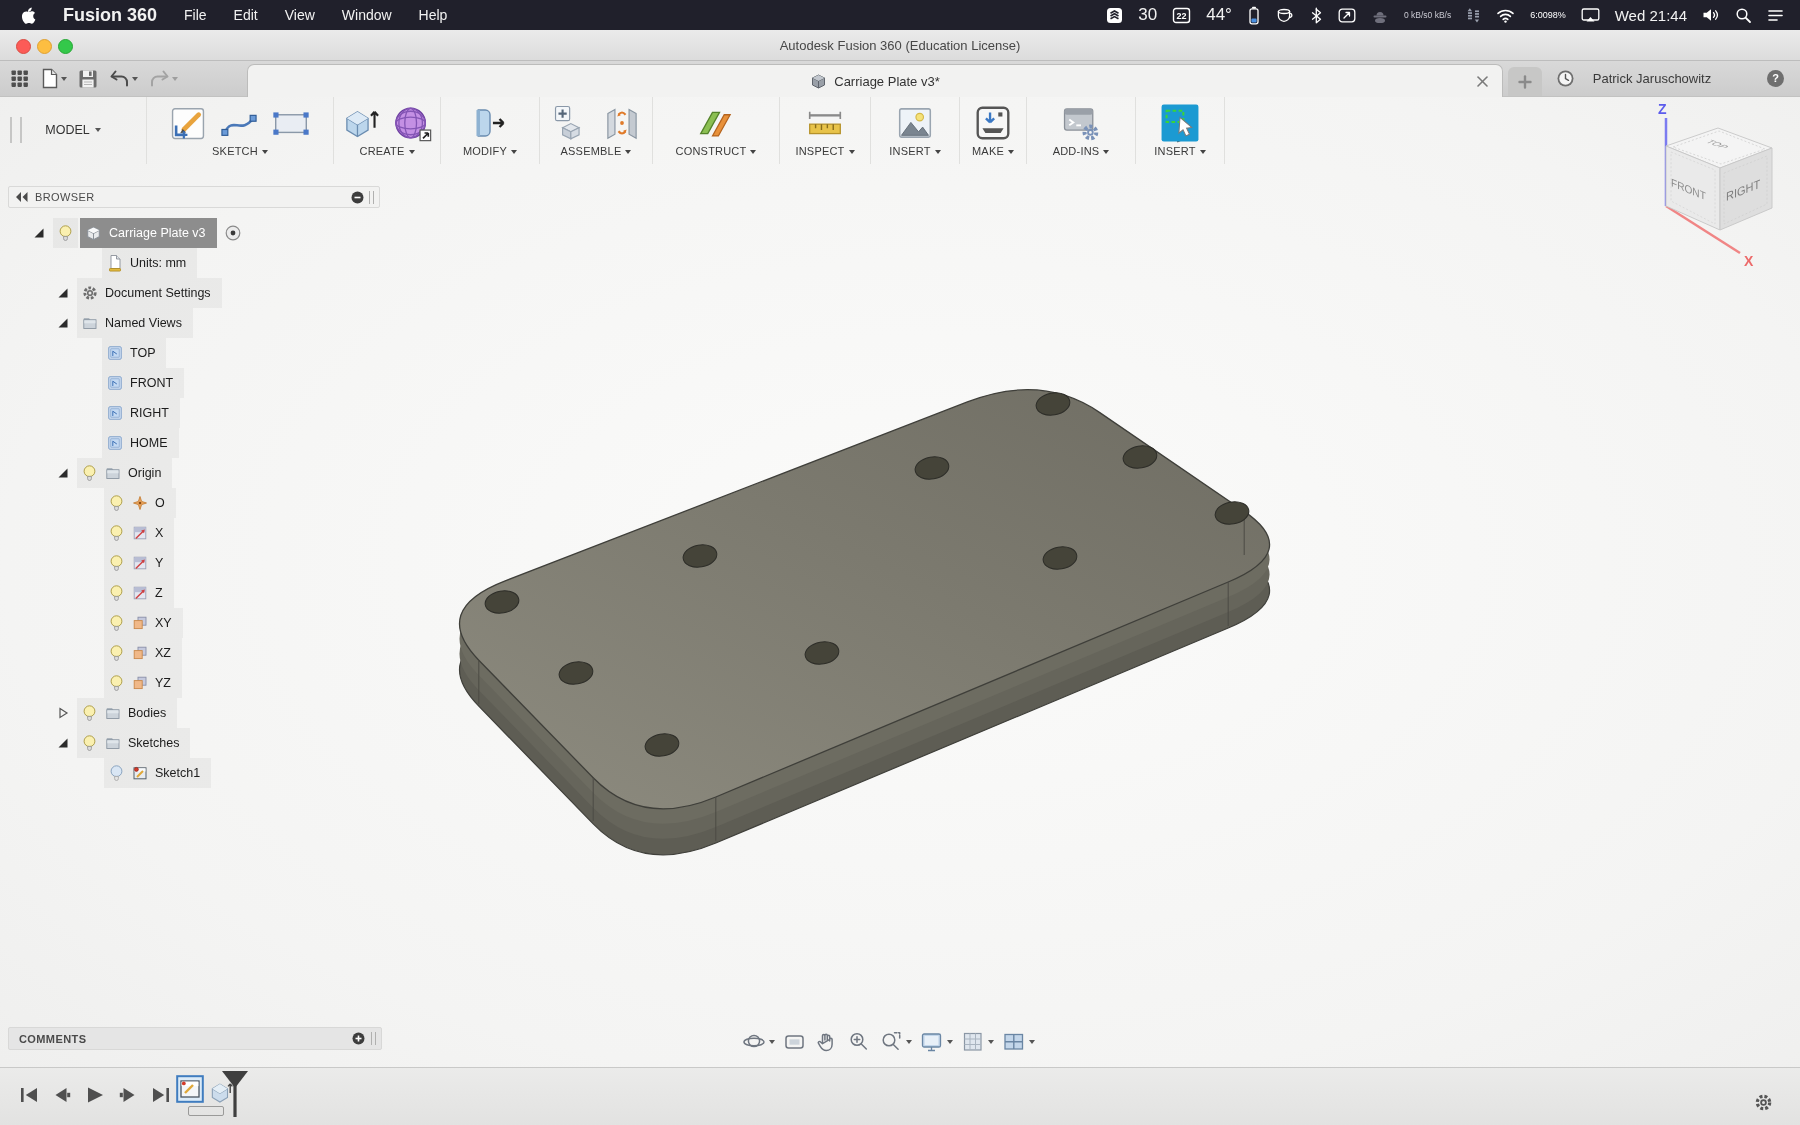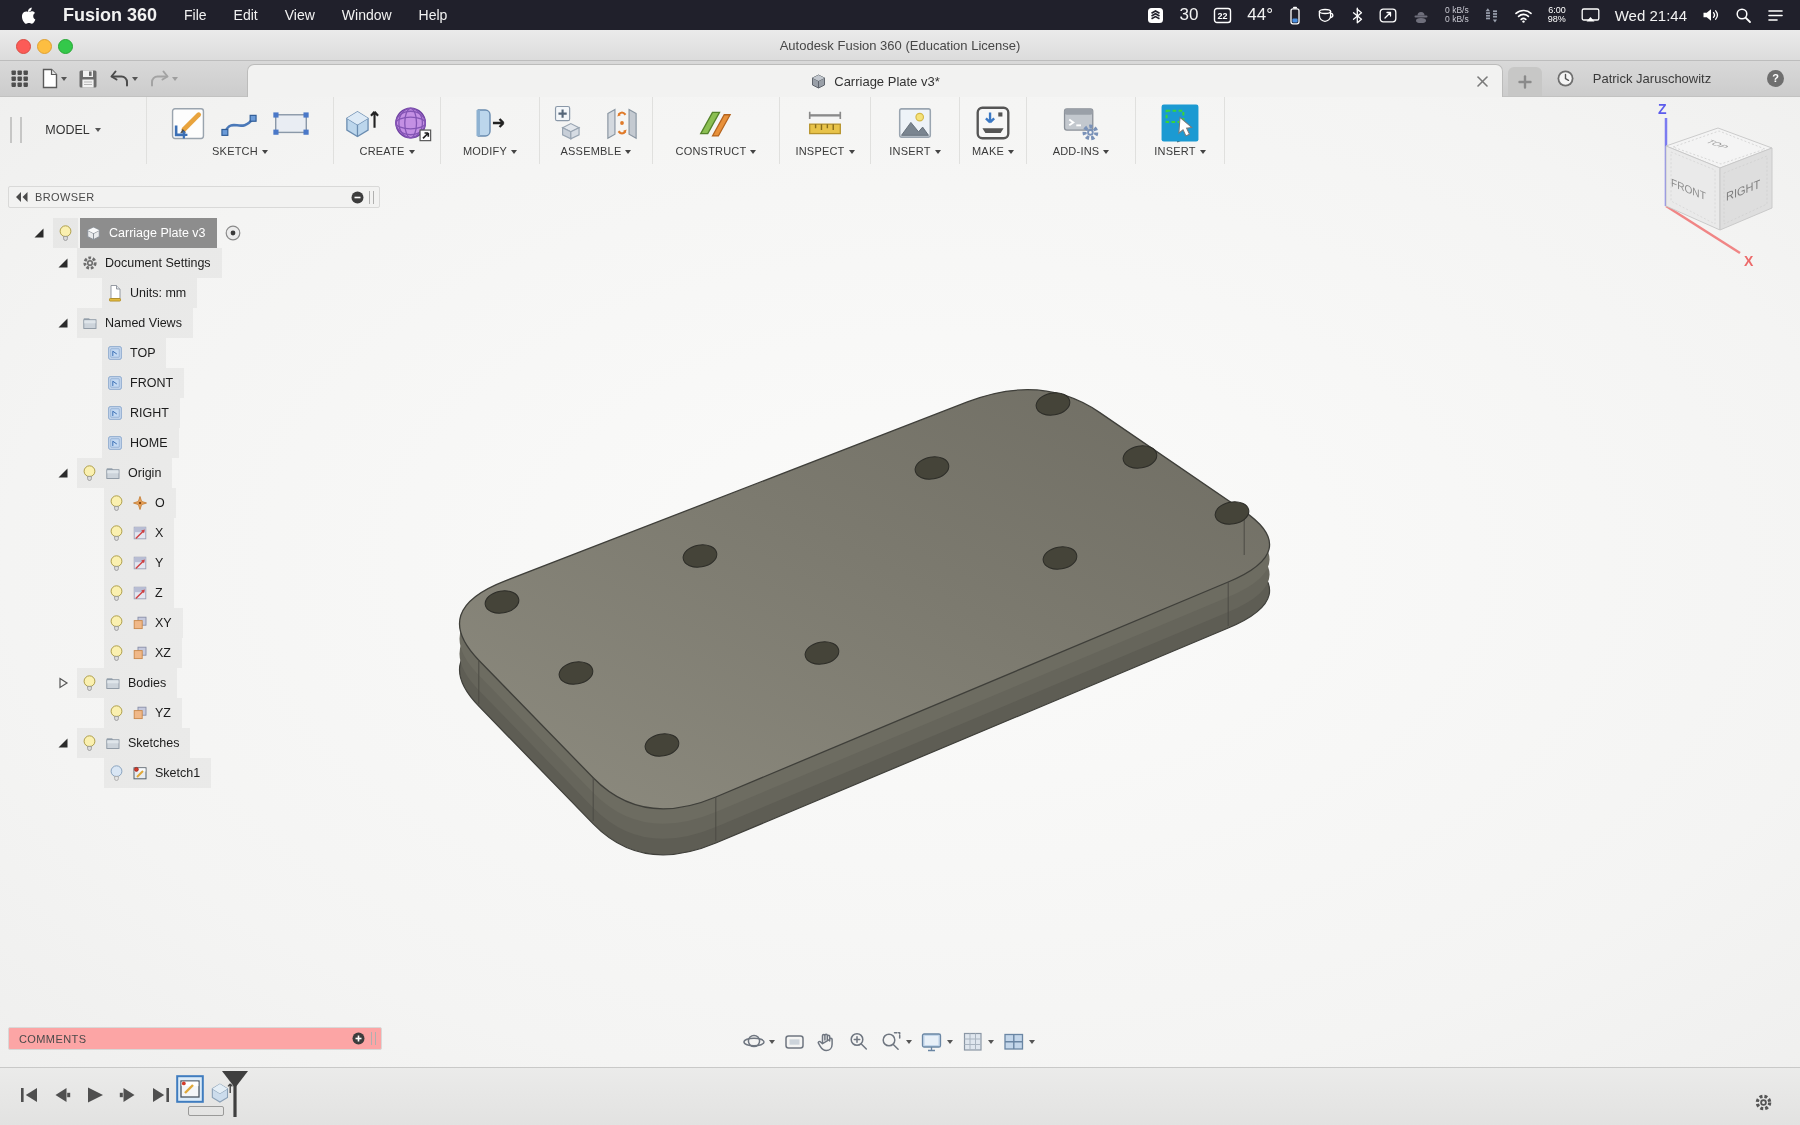--- a/index.html
+++ b/index.html
@@ -8,21 +8,21 @@
   svg{display:block}
 
   
   #menubar{position:absolute;left:0;top:0;width:1800px;height:30px;background:#20202b;
            display:flex;align-items:center;color:#f2f2f2;font-size:14px;z-index:40;}
   #menubar .left{display:flex;align-items:center;gap:27px;padding-left:20px;}
   #menubar .appname{font-weight:bold;font-size:18px;}
   #menubar .menu-item{cursor:default;}
   #menubar .right{margin-left:auto;display:flex;align-items:center;gap:15px;padding-right:16px;}
   .st-item{display:flex;align-items:center;gap:4px;}
-  .st-stack{display:flex;flex-direction:column;align-items:flex-end;font-size:8.5px;line-height:9px;color:#c9c9d2;}
+  .st-stack{display:flex;flex-direction:row;align-items:flex-end;font-size:8.5px;line-height:9px;color:#c9c9d2;}
   .st-stack.bright{color:#fff;font-size:9px;}
   .st-text{font-size:17px;color:#f2f2f2;}
   .st-text.big{font-size:15px;}
 
   
   #titlebar{position:absolute;left:0;top:30px;width:1800px;height:30px;
             background:linear-gradient(#ebebeb,#dcdcdc);border-bottom:1px solid #bdbdbd;z-index:30;}
   .tlight{position:absolute;top:9px;width:13px;height:13px;border-radius:50%;}
   #titlebar .title{position:absolute;left:0;right:0;top:0;height:30px;display:flex;align-items:center;justify-content:center;
                    font-size:13px;color:#474747;}
@@ -75,22 +75,22 @@
   .pill{display:flex;align-items:center;gap:6px;height:30px;padding:0 11px 0 4px;border-radius:0;
         background:rgba(0,0,0,0.045);}
   .pill.bulb-only{padding:0 4px;}
   .pill.sel{background:#8d8d8d;color:#fff;margin-left:2px;}
   .trow .lbl{font-size:12.5px;color:#1c1c1c;white-space:nowrap;}
   .pill.sel .lbl{color:#fff;}
   .expander{margin-right:7px;display:flex;}
   .radio{margin-left:7px;display:flex;}
 
   
-  #comments{position:absolute;left:8px;top:1027px;width:372px;height:21px;background:#fca5a5;
-            border:1px solid #d8d8d7;border-radius:2px;display:flex;align-items:center;z-index:6;}
+  #comments{position:absolute;left:8px;top:1027px;width:372px;height:21px;background:#e5e5e5;
+            border:1px solid #d8d8d7;border-radius:2px;display:flex;align-items:center;z-index:6;font-weight:bold;}
   #comments .c-title{margin-left:10px;font-size:11px;color:#4a4a4a;letter-spacing:.4px;}
   #comments .c-right{margin-left:auto;display:flex;align-items:center;gap:6px;padding-right:5px;}
 
   
   #navbar{position:absolute;left:742px;top:1029px;height:26px;display:flex;align-items:center;gap:8px;z-index:6;}
   .nv-item{display:flex;align-items:center;gap:3px;}
 
   
   #timeline{position:absolute;left:0;bottom:0;width:1800px;height:57px;
             background:linear-gradient(#ebebea,#e2e2e1);border-top:1px solid #c9c9c8;z-index:10;}
@@ -675,48 +675,48 @@
           </span>
           <span class="lbl">Carriage Plate v3</span>
         </span>
         <span class="radio">
           <svg width="18" height="18" viewBox="0 0 18 18" xmlns="http://www.w3.org/2000/svg">
             <circle cx="9" cy="9" r="6.8" fill="#ececec" stroke="#8a8a8a" stroke-width="1.2"></circle>
             <circle cx="9" cy="9" r="2.4" fill="#3a3a3a"></circle>
           </svg>
         </span>
       </div>
+      <div class="trow" style="padding-left: 94px;">
+        <span class="pill">
+          <span style="display: flex;">
+            <svg width="18" height="18" viewBox="0 0 18 18" xmlns="http://www.w3.org/2000/svg">
+              <path d="M5 1.5h5.5L14 5v9.5H5z" fill="#fff" stroke="#8a9098" stroke-width="0.9"></path>
+              <path d="M10.5 1.5V5H14" fill="#e0e4e8" stroke="#8a9098" stroke-width="0.9"></path>
+              <rect x="3.5" y="14.5" width="11" height="2.6" rx="0.6" fill="#e0b83e" stroke="#b08a20" stroke-width="0.8"></rect>
+            </svg>
+          </span>
+          <span class="lbl">Units: mm</span>
+        </span>
+      </div>
       <div class="trow" style="padding-left: 48px;">
         <span class="expander">
           <svg width="14" height="14" viewBox="0 0 14 14" xmlns="http://www.w3.org/2000/svg">
             <path d="M2.5 11.5h9v-9z" fill="#2b2b2b"></path>
           </svg>
         </span>
         <span class="pill">
           <span style="display: flex;">
             <svg width="18" height="18" viewBox="0 0 18 18" xmlns="http://www.w3.org/2000/svg">
               <circle cx="9" cy="9" r="5.2" fill="none" stroke="#6e6e6e" stroke-width="2.8" stroke-dasharray="2.7 1.75"></circle>
               <circle cx="9" cy="9" r="2.3" fill="none" stroke="#6e6e6e" stroke-width="1.6"></circle>
             </svg>
           </span>
           <span class="lbl">Document Settings</span>
         </span>
       </div>
-      <div class="trow" style="padding-left: 94px;">
-        <span class="pill">
-          <span style="display: flex;">
-            <svg width="18" height="18" viewBox="0 0 18 18" xmlns="http://www.w3.org/2000/svg">
-              <path d="M5 1.5h5.5L14 5v9.5H5z" fill="#fff" stroke="#8a9098" stroke-width="0.9"></path>
-              <path d="M10.5 1.5V5H14" fill="#e0e4e8" stroke="#8a9098" stroke-width="0.9"></path>
-              <rect x="3.5" y="14.5" width="11" height="2.6" rx="0.6" fill="#e0b83e" stroke="#b08a20" stroke-width="0.8"></rect>
-            </svg>
-          </span>
-          <span class="lbl">Units: mm</span>
-        </span>
-      </div>
       <div class="trow" style="padding-left: 48px;">
         <span class="expander">
           <svg width="14" height="14" viewBox="0 0 14 14" xmlns="http://www.w3.org/2000/svg">
             <path d="M2.5 11.5h9v-9z" fill="#2b2b2b"></path>
           </svg>
         </span>
         <span class="pill">
           <span style="display: flex;">
             <svg width="18" height="18" viewBox="0 0 18 18" xmlns="http://www.w3.org/2000/svg">
               <path d="M2.8 6V4.2h5.2L9.5 5.8H15V6z" fill="#9aa5b0"></path>
@@ -899,20 +899,37 @@
           </span>
           <span style="display: flex;">
             <svg width="18" height="18" viewBox="0 0 18 18" xmlns="http://www.w3.org/2000/svg">
               <rect x="7" y="3.2" width="8" height="8" fill="#c5c9dd" stroke="#8a90a8" stroke-width="0.9"></rect>
               <rect x="3.2" y="6.6" width="8" height="8" fill="#f0b888" stroke="#c9884a" stroke-width="0.9"></rect>
             </svg>
           </span>
           <span class="lbl">XZ</span>
         </span>
       </div>
+      <div class="trow" style="padding-left: 96px;">
+        <span class="pill">
+          <span style="display: flex;">
+            <svg width="17" height="18" viewBox="0 0 17 18" xmlns="http://www.w3.org/2000/svg">
+              <circle cx="8.5" cy="7.2" r="5.4" fill="#faf0b0" stroke="#b0a04a" stroke-width="1"></circle>
+              <path d="M6.6 12.4h3.8v2.2a1.9 1.9 0 0 1-3.8 0z" fill="#dcdcdc" stroke="#999" stroke-width="0.9"></path>
+            </svg>
+          </span>
+          <span style="display: flex;">
+            <svg width="18" height="18" viewBox="0 0 18 18" xmlns="http://www.w3.org/2000/svg">
+              <rect x="7" y="3.2" width="8" height="8" fill="#c5c9dd" stroke="#8a90a8" stroke-width="0.9"></rect>
+              <rect x="3.2" y="6.6" width="8" height="8" fill="#f0b888" stroke="#c9884a" stroke-width="0.9"></rect>
+            </svg>
+          </span>
+          <span class="lbl">YZ</span>
+        </span>
+      </div>
       <div class="trow" style="padding-left: 48px;">
         <span class="expander">
           <svg width="14" height="14" viewBox="0 0 14 14" xmlns="http://www.w3.org/2000/svg">
             <path d="M4 2.5l7 4.5-7 4.5z" fill="none" stroke="#555" stroke-width="1.2"></path>
           </svg>
         </span>
         <span class="pill">
           <span style="display: flex;">
             <svg width="17" height="18" viewBox="0 0 17 18" xmlns="http://www.w3.org/2000/svg">
               <circle cx="8.5" cy="7.2" r="5.4" fill="#faf0b0" stroke="#b0a04a" stroke-width="1"></circle>
@@ -920,37 +937,20 @@
             </svg>
           </span>
           <span style="display: flex;">
             <svg width="18" height="18" viewBox="0 0 18 18" xmlns="http://www.w3.org/2000/svg">
               <path d="M2.8 6V4.2h5.2L9.5 5.8H15V6z" fill="#9aa5b0"></path>
               <rect x="2.8" y="5.8" width="12.2" height="8.7" fill="#ccd3da" stroke="#8a96a2" stroke-width="0.9"></rect>
               <rect x="3.3" y="6.3" width="11.2" height="3" fill="#dfe5ea"></rect>
             </svg>
           </span>
           <span class="lbl">Bodies</span>
-        </span>
-      </div>
-      <div class="trow" style="padding-left: 96px;">
-        <span class="pill">
-          <span style="display: flex;">
-            <svg width="17" height="18" viewBox="0 0 17 18" xmlns="http://www.w3.org/2000/svg">
-              <circle cx="8.5" cy="7.2" r="5.4" fill="#faf0b0" stroke="#b0a04a" stroke-width="1"></circle>
-              <path d="M6.6 12.4h3.8v2.2a1.9 1.9 0 0 1-3.8 0z" fill="#dcdcdc" stroke="#999" stroke-width="0.9"></path>
-            </svg>
-          </span>
-          <span style="display: flex;">
-            <svg width="18" height="18" viewBox="0 0 18 18" xmlns="http://www.w3.org/2000/svg">
-              <rect x="7" y="3.2" width="8" height="8" fill="#c5c9dd" stroke="#8a90a8" stroke-width="0.9"></rect>
-              <rect x="3.2" y="6.6" width="8" height="8" fill="#f0b888" stroke="#c9884a" stroke-width="0.9"></rect>
-            </svg>
-          </span>
-          <span class="lbl">YZ</span>
         </span>
       </div>
       <div class="trow" style="padding-left: 48px;">
         <span class="expander">
           <svg width="14" height="14" viewBox="0 0 14 14" xmlns="http://www.w3.org/2000/svg">
             <path d="M2.5 11.5h9v-9z" fill="#2b2b2b"></path>
           </svg>
         </span>
         <span class="pill">
           <span style="display: flex;">

